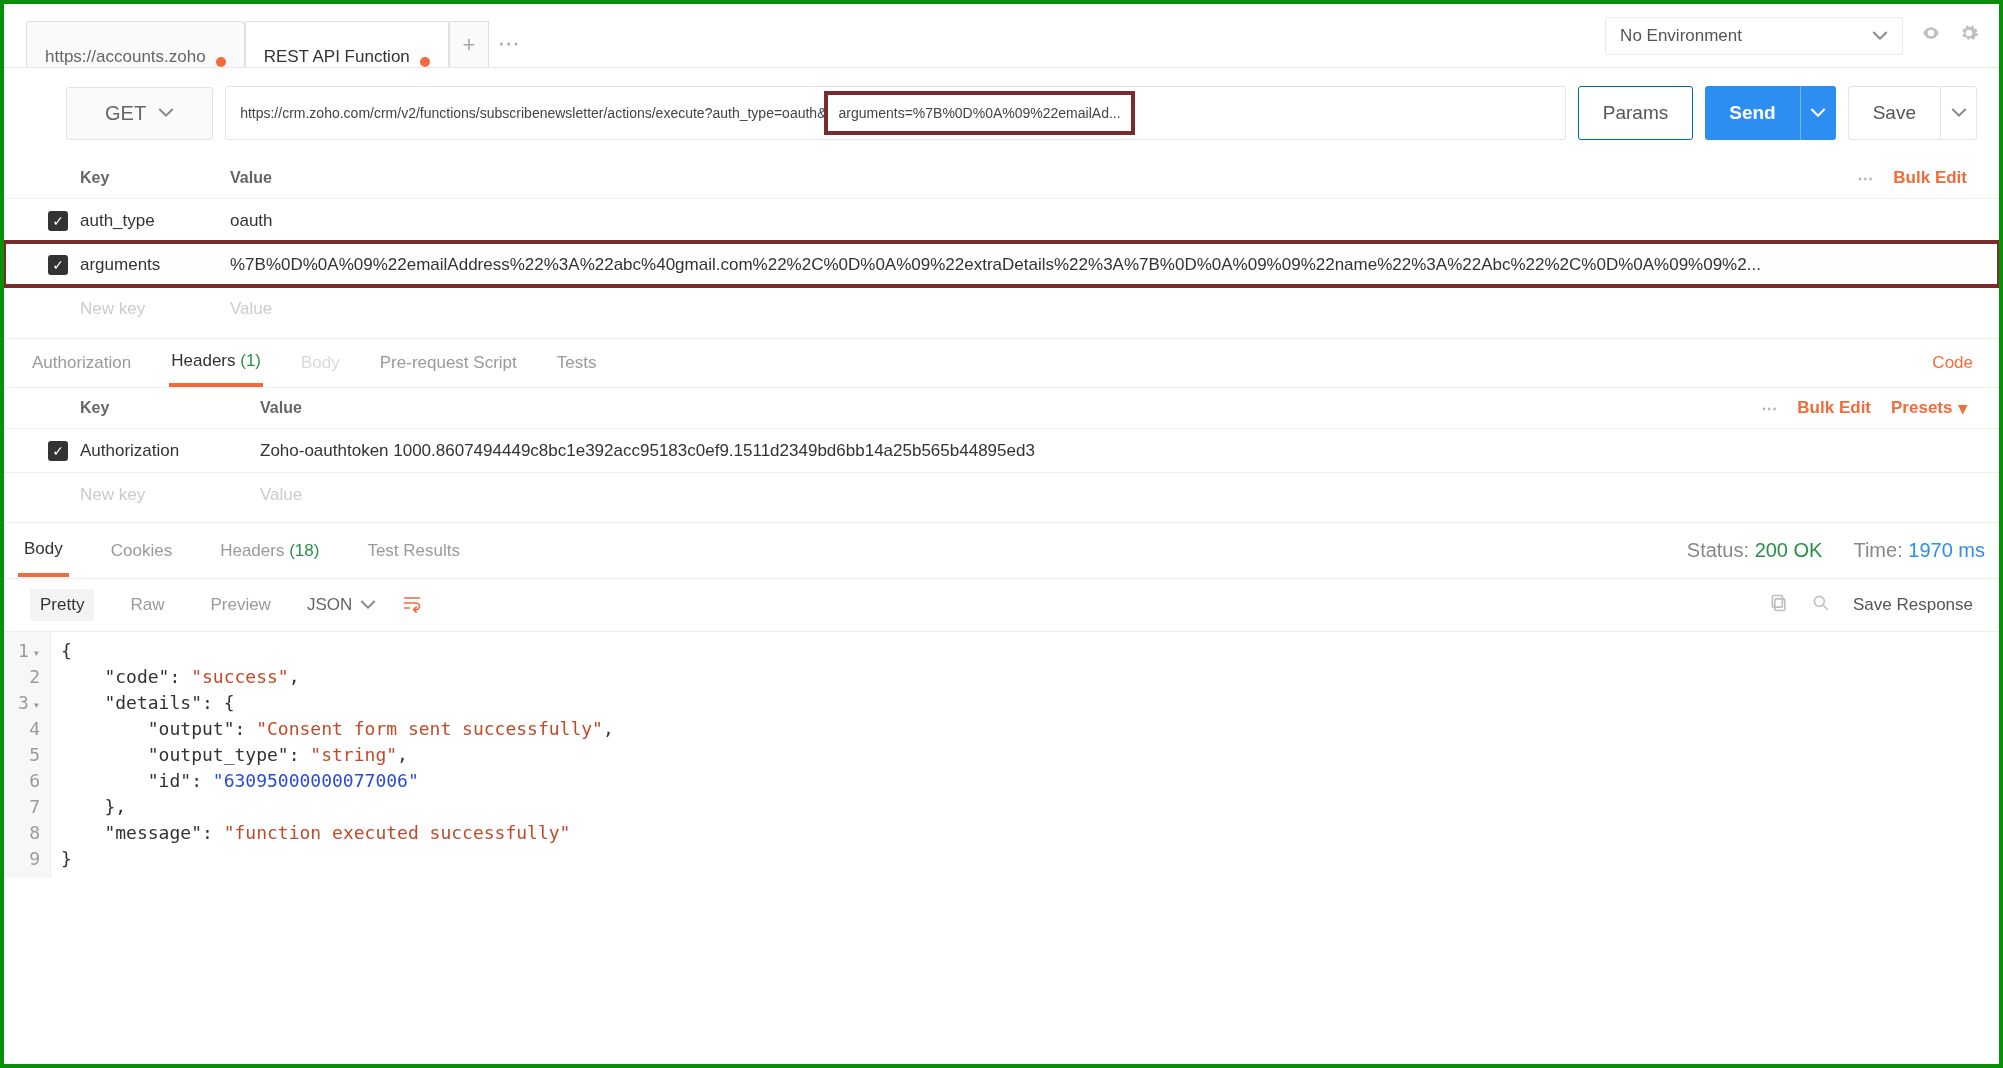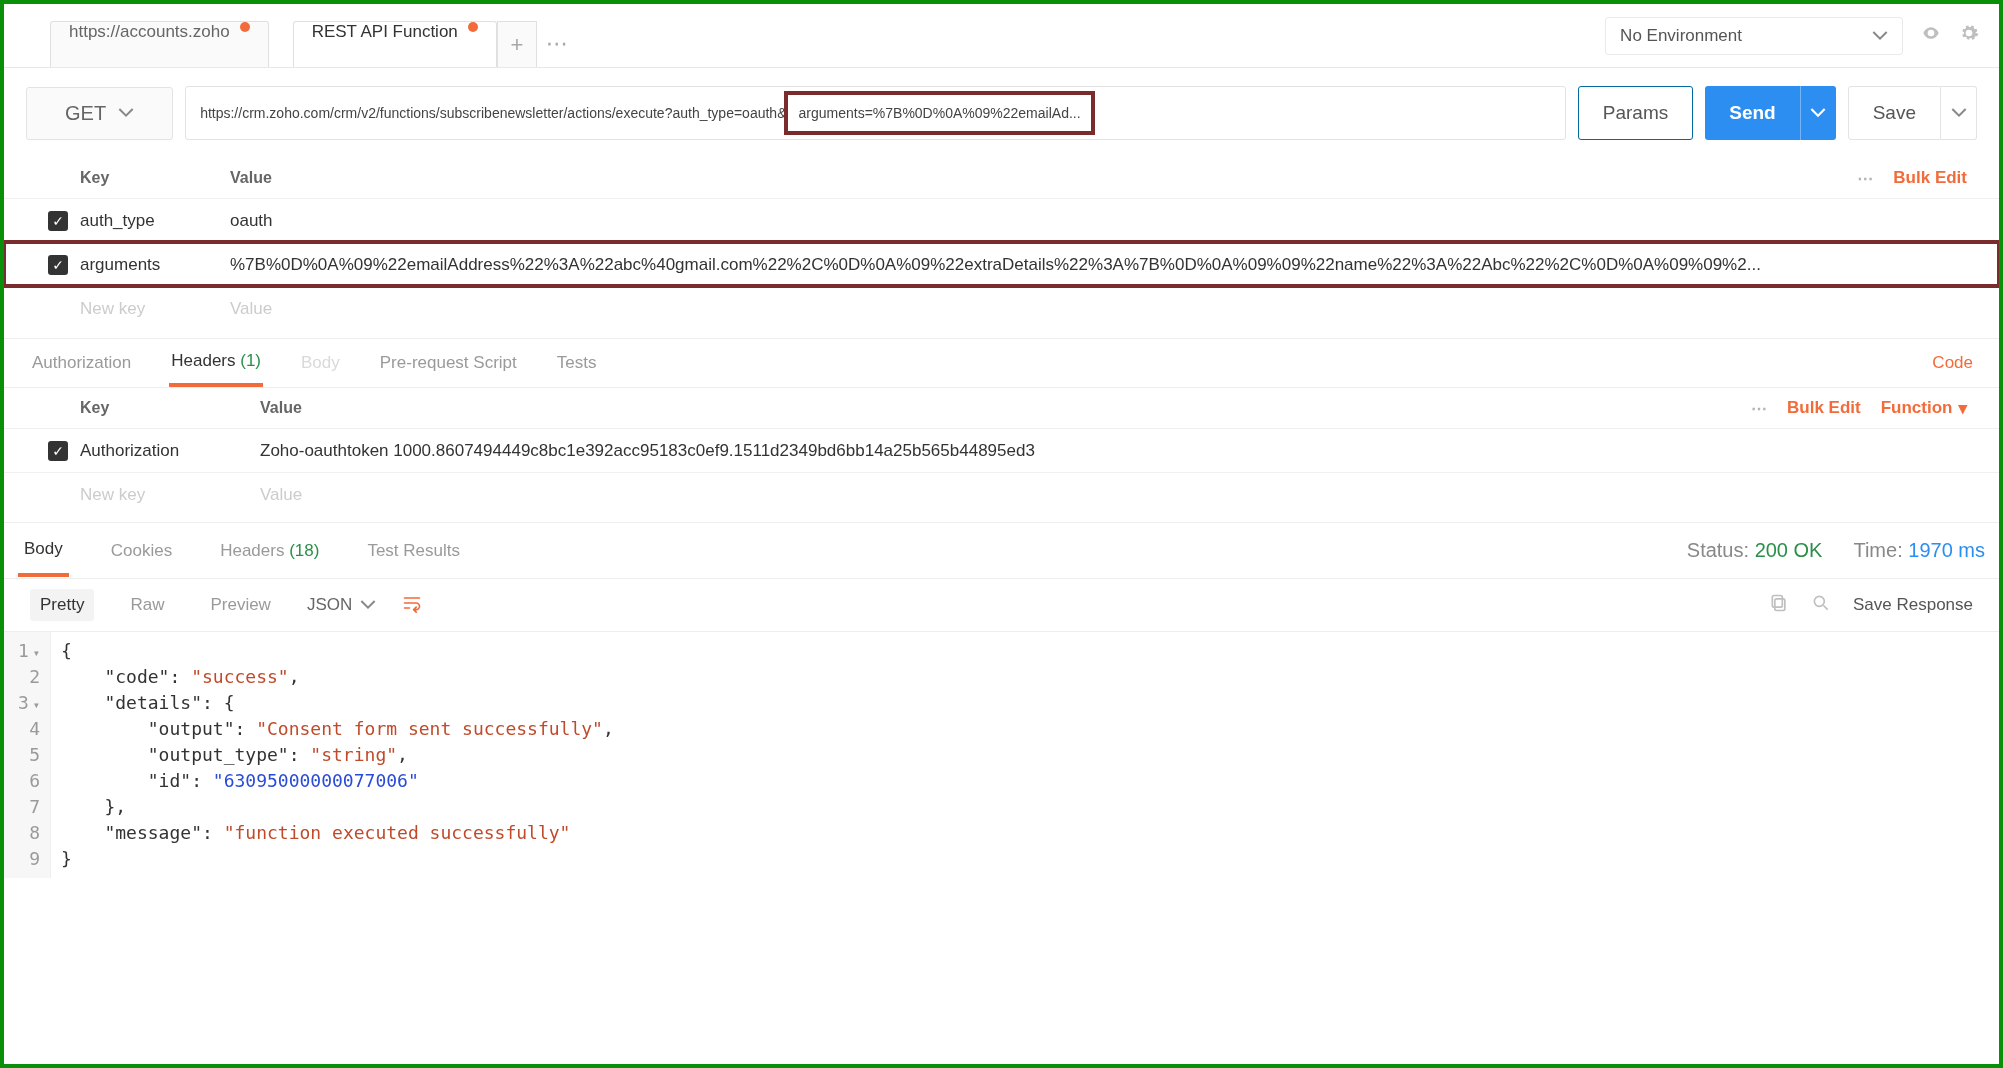--- a/index.html
+++ b/index.html
@@ -1,32 +1,32 @@
 <!DOCTYPE html>
 <html><head>
 <meta charset="utf-8">
 <style>
 * { box-sizing: border-box; margin: 0; padding: 0; }
 body { font-family: -apple-system, BlinkMacSystemFont, "Segoe UI", Helvetica, Arial, sans-serif; font-size: 17px; color: #333; background: #fff; border: 4px solid #0a8f0a; width: 2003px; height: 1068px; overflow: hidden; }
 
 
 .topbar { display: flex; align-items: center; height: 64px; border-bottom: 1px solid #e8e8e8; padding: 0 10px; position: relative; }
 .tabs { display: flex; align-items: flex-end; height: 100%; padding-left: 12px; gap: 0; }
-.tab { display: flex; align-items: flex-start; height: 46px; padding: 0 18px; border: 1px solid #e0e0e0; border-bottom: none; border-radius: 3px 3px 0 0; background: #fafafa; color: #666; font-size: 17px; gap: 10px; cursor: pointer; margin-left: 24px; }
+.tab { display: flex; align-items: flex-end; height: 46px; padding: 0 18px; border: 1px solid #e0e0e0; border-bottom: none; border-radius: 3px 3px 0 0; background: #fafafa; color: #666; font-size: 17px; gap: 10px; cursor: pointer; }
 .tab.active { background: #fff; color: #333; }
 .tab .dot { width: 10px; height: 10px; border-radius: 50%; background: #f26b3a; }
 .tab-plus { display: flex; align-items: center; justify-content: center; width: 40px; height: 46px; color: #a7a7a7; border: 1px solid #e0e0e0; border-bottom: none; background: #fafafa; font-size: 22px; cursor: pointer; }
 .tab-more { display: flex; align-items: center; justify-content: center; width: 40px; height: 46px; color: #a7a7a7; font-size: 22px; cursor: pointer; }
 .env-area { margin-left: auto; display: flex; align-items: center; gap: 18px; padding-right: 10px; }
 .env-select { display: flex; align-items: center; gap: 130px; padding: 8px 14px; border: 1px solid #eaeaea; border-radius: 3px; color: #555; cursor: pointer; }
 .icon-eye, .icon-gear { color: #a7a7a7; cursor: pointer; }
 
 
 .request-row { display: flex; align-items: center; gap: 12px; padding: 18px 22px; }
-.method-box { display: flex; align-items: center; gap: 12px; padding: 14px 38px; border: 1px solid #e3e3e3; border-radius: 3px; color: #666; font-size: 20px; font-weight: 500; cursor: pointer; background: #fafafa; }
+.method-box { display: flex; align-items: center; gap: 12px; padding: 14px 38px; border: 1px solid #e3e3e3; border-radius: 3px; color: #666; font-size: 20px; font-weight: 500; cursor: pointer; background: #fafafa; margin-left: 40px; }
 .url-input { flex: 1; display: flex; align-items: center; height: 54px; border: 1px solid #e3e3e3; border-radius: 3px; padding: 0 0 0 14px; font-size: 14px; color: #444; overflow: hidden; white-space: nowrap; position: relative; }
 .url-part-hl { display: inline-block; border: 4px solid #7a2b2b; padding: 10px 10px; margin-left: -2px; }
 .btn { display: flex; align-items: center; justify-content: center; height: 54px; padding: 0 24px; border-radius: 3px; font-size: 19px; cursor: pointer; }
 .btn.params { border: 1px solid #0369a1; color: #555; background: #fff; }
 .btn.send { background: #2b8ef0; color: #fff; font-weight: 600; border: none; }
 .btn.send-dd { background: #2b8ef0; color: #fff; border-left: 1px solid rgba(255,255,255,.35); width: 36px; padding: 0; }
 .btn.save { border: 1px solid #e3e3e3; color: #555; background: #fff; }
 .btn.save-dd { border: 1px solid #e3e3e3; border-left: none; color: #888; background: #fff; width: 36px; padding: 0; }
 .btn-group { display: flex; }
 .btn-group .btn:first-child { border-top-right-radius: 0; border-bottom-right-radius: 0; }
@@ -201,21 +201,21 @@
 </div>
 
 <div class="kv-header">
   <div class="kv-col-check"></div>
   <div class="kv-col-key" style="width:180px">Key</div>
   <div class="kv-col-val">Value</div>
   <div class="kv-actions">
     <span>⋯</span>
     <span class="bulk-edit">Bulk Edit</span>
     <span class="presets">
-       <span>Function</span>
+       <span>Presets</span>
        <span>▾</span>
     </span>
   </div>
 </div>
 <div class="kv-row">
   <div class="kv-col-check">
       <span class="chk">✓</span>
     </div>
   <div class="kv-col-key k" style="width:180px">Authorization</div>
   <div class="kv-col-val v">Zoho-oauthtoken 1000.8607494449c8bc1e392acc95183c0ef9.1511d2349bd6bb14a25b565b44895ed3</div>

